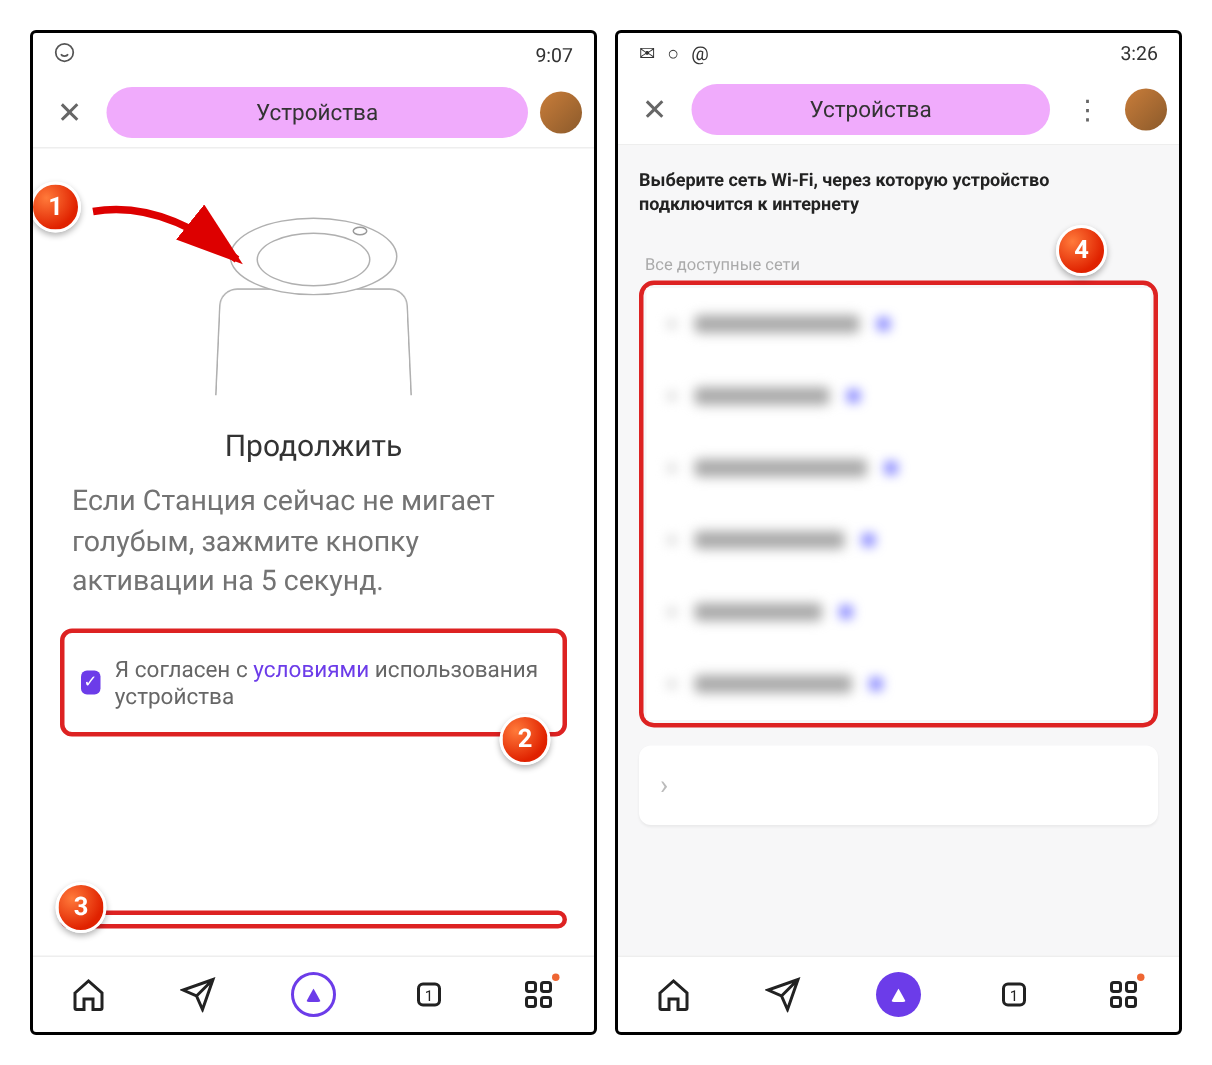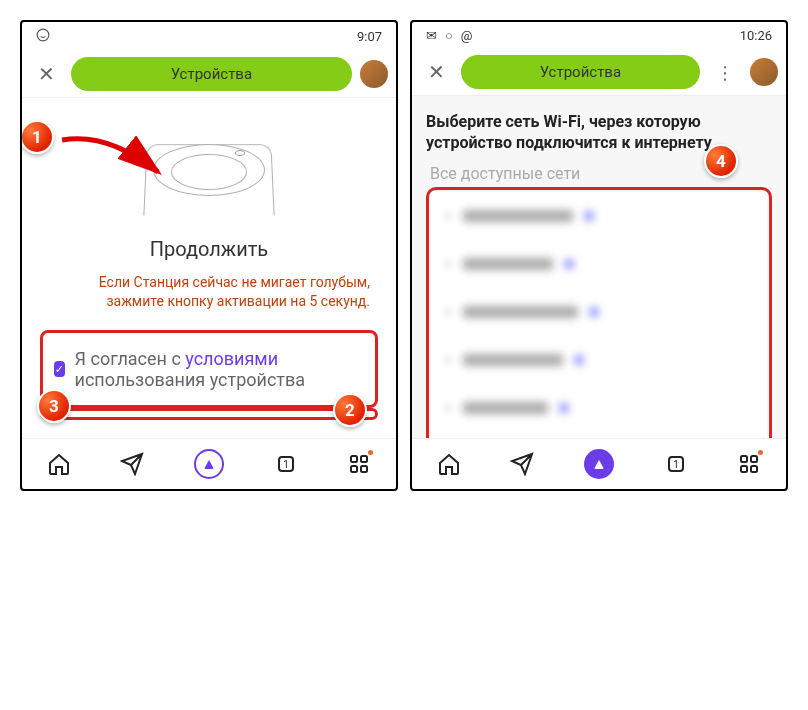--- a/index.html
+++ b/index.html
@@ -1,53 +1,53 @@
 <!DOCTYPE html>
 <html><head>
 <meta charset="utf-8">
 <style>
 *{box-sizing:border-box;margin:0;padding:0;font-family:-apple-system,BlinkMacSystemFont,Segoe UI,Roboto,sans-serif}
 body{background:#fff;padding:20px;display:flex;gap:12px;justify-content:center}
-.phone{width:380px;height:471px;border:2px solid #000;border-radius:4px;background:#fff;display:flex;flex-direction:column;position:relative;overflow:hidden}
+.phone{width:380px;height:670px;border:2px solid #000;border-radius:4px;background:#fff;display:flex;flex-direction:column;position:relative;overflow:hidden}
 .status-bar{display:flex;justify-content:space-between;align-items:center;padding:6px 14px;font-size:13px;color:#333}
 .status-icons{display:flex;gap:8px;align-items:center}
 .header{display:flex;align-items:center;padding:6px 8px;gap:8px;border-bottom:1px solid #eee}
 .close-x{font-size:20px;color:#666;padding:4px 8px;cursor:pointer}
-.header-pill{flex:1;background:#84cc16;border-radius:18px;padding:8px 14px;text-align:center;font-size:15px;color:#333}
+.header-pill{flex:1;background:#f0abfc;border-radius:18px;padding:8px 14px;text-align:center;font-size:15px;color:#333}
 .avatar{width:28px;height:28px;border-radius:50%;background:linear-gradient(135deg,#c97d3a,#8b5a2b)}
 .more-dots{font-size:18px;color:#666;padding:4px 8px}
 .content{flex:1;padding:14px 18px;display:flex;flex-direction:column;overflow:hidden}
 .device-illustration{width:160px;height:130px;margin:20px auto 10px;position:relative}
 .station-body{position:absolute;bottom:0;left:16px;width:128px;height:72px;border:1.5px solid #b0b0b0;border-bottom:none;border-radius:12px 12px 0 0;transform:perspective(200px) rotateX(8deg)}
 .station-top{position:absolute;top:12px;left:24px;width:112px;height:52px;border:1.5px solid #b0b0b0;border-radius:50%;background:#fff}
 .station-ring{position:absolute;top:22px;left:42px;width:76px;height:36px;border:1.5px solid #b0b0b0;border-radius:50%}
 .station-btn{position:absolute;top:18px;right:44px;width:10px;height:6px;border:1.5px solid #999;border-radius:50%}
 .setup-title{text-align:center;font-size:20px;color:#333;margin:12px 0}
-.setup-desc{text-align:right;font-size:14px;color:#c2410c;margin:0 8px 16px;line-height:1.4}
+.setup-desc{text-align:left;font-size:19px;color:#737373;margin:0 8px 16px;line-height:1.4}
 .terms-outline{border:3px solid #d22;border-radius:8px;padding:1px;position:relative;margin-top:2px}
 .terms-row{display:flex;align-items:center;gap:10px;padding:14px 10px;border-radius:6px}
 .checkbox{width:16px;height:16px;border-radius:4px;background:#6c3ce9;display:flex;align-items:center;justify-content:center;color:#fff;font-size:11px}
-.terms-text{font-size:18px;color:#666}
+.terms-text{font-size:15px;color:#666}
 .terms-link{color:#6c3ce9}
 .spacer{flex:1}
 .continue-outline{border:3px solid #d22;border-radius:8px;padding:3px;position:relative;margin-bottom:4px}
 .continue-btn{background:#6c3ce9;color:#fff;text-align:center;padding:14px;border-radius:6px;font-size:15px;cursor:pointer}
 .bottom-nav{display:flex;justify-content:space-around;align-items:center;padding:10px 0;border-top:1px solid #eee}
 .nav-icon{width:24px;height:24px;display:flex;align-items:center;justify-content:center}
 .nav-icon svg{width:24px;height:24px}
 .alice-icon{width:30px;height:30px;border:2px solid #6c3ce9;border-radius:50%;display:flex;align-items:center;justify-content:center}
 .alice-tri{width:0;height:0;border-left:5px solid transparent;border-right:5px solid transparent;border-bottom:9px solid #6c3ce9;border-radius:2px}
 .alice-filled{width:30px;height:30px;background:#6c3ce9;border-radius:50%;display:flex;align-items:center;justify-content:center}
 .alice-filled .alice-tri{border-bottom-color:#fff}
 .badge-dot{width:5px;height:5px;background:#e63;border-radius:50%;position:absolute;top:-2px;right:-2px}
 .nav-item{position:relative}
 .callout{position:absolute;width:34px;height:34px;border-radius:50%;background:radial-gradient(circle at 30% 30%,#ff7a3a,#e02200 70%);border:2px solid #fff;box-shadow:0 2px 4px rgba(0,0,0,.3);display:flex;align-items:center;justify-content:center;color:#fff;font-weight:700;font-size:17px;z-index:20}
 .arrow{position:absolute;z-index:15}
-.wifi-title{font-size:16px;font-weight:700;color:#222;margin:4px 0 4px;line-height:1.3}
-.wifi-label{font-size:16px;color:#aaa;margin-bottom:0}
+.wifi-title{font-size:12px;font-weight:700;color:#222;margin:4px 0 20px;line-height:1.3}
+.wifi-label{font-size:11px;color:#aaa;margin-bottom:0}
 .wifi-outline{border:3px solid #d22;border-radius:10px;padding:2px;position:relative;margin-bottom:10px}
 .wifi-list{background:#fff}
 .wifi-item{padding:18px 14px;display:flex;align-items:center;gap:12px;filter:blur(4px)}
 .wifi-dot{width:6px;height:6px;background:#ccc;border-radius:50%}
 .wifi-name{flex:1;height:12px;background:#aaa;border-radius:3px}
 .wifi-lock{width:8px;height:8px;background:#6a6aff;border-radius:2px}
 .hidden-net{background:#fff;border-radius:8px;padding:16px 14px;display:flex;align-items:center;justify-content:space-between;font-size:15px;color:#222;box-shadow:0 1px 2px rgba(0,0,0,.06);margin-top:2px}
 .chev{color:#bbb;font-size:18px}
 </style>
 </head>
@@ -140,21 +140,21 @@
   </div>
 </div>
 
 <div class="phone">
   <div class="status-bar">
     <div class="status-icons">
       <span>✉</span>
       <span>○</span>
       <span>@</span>
     </div>
-    <span>10:26</span>
+    <span>3:26</span>
   </div>
   <div class="header">
     <div class="close-x">✕</div>
     <div class="header-pill">Устройства</div>
     <div class="more-dots">⋮</div>
     <div class="avatar"></div>
   </div>
 
   <div class="content" style="background:#f7f7f8;padding:12px 14px">
     <div class="wifi-title">Выберите сеть Wi-Fi, через которую устройство подключится к интернету</div>

